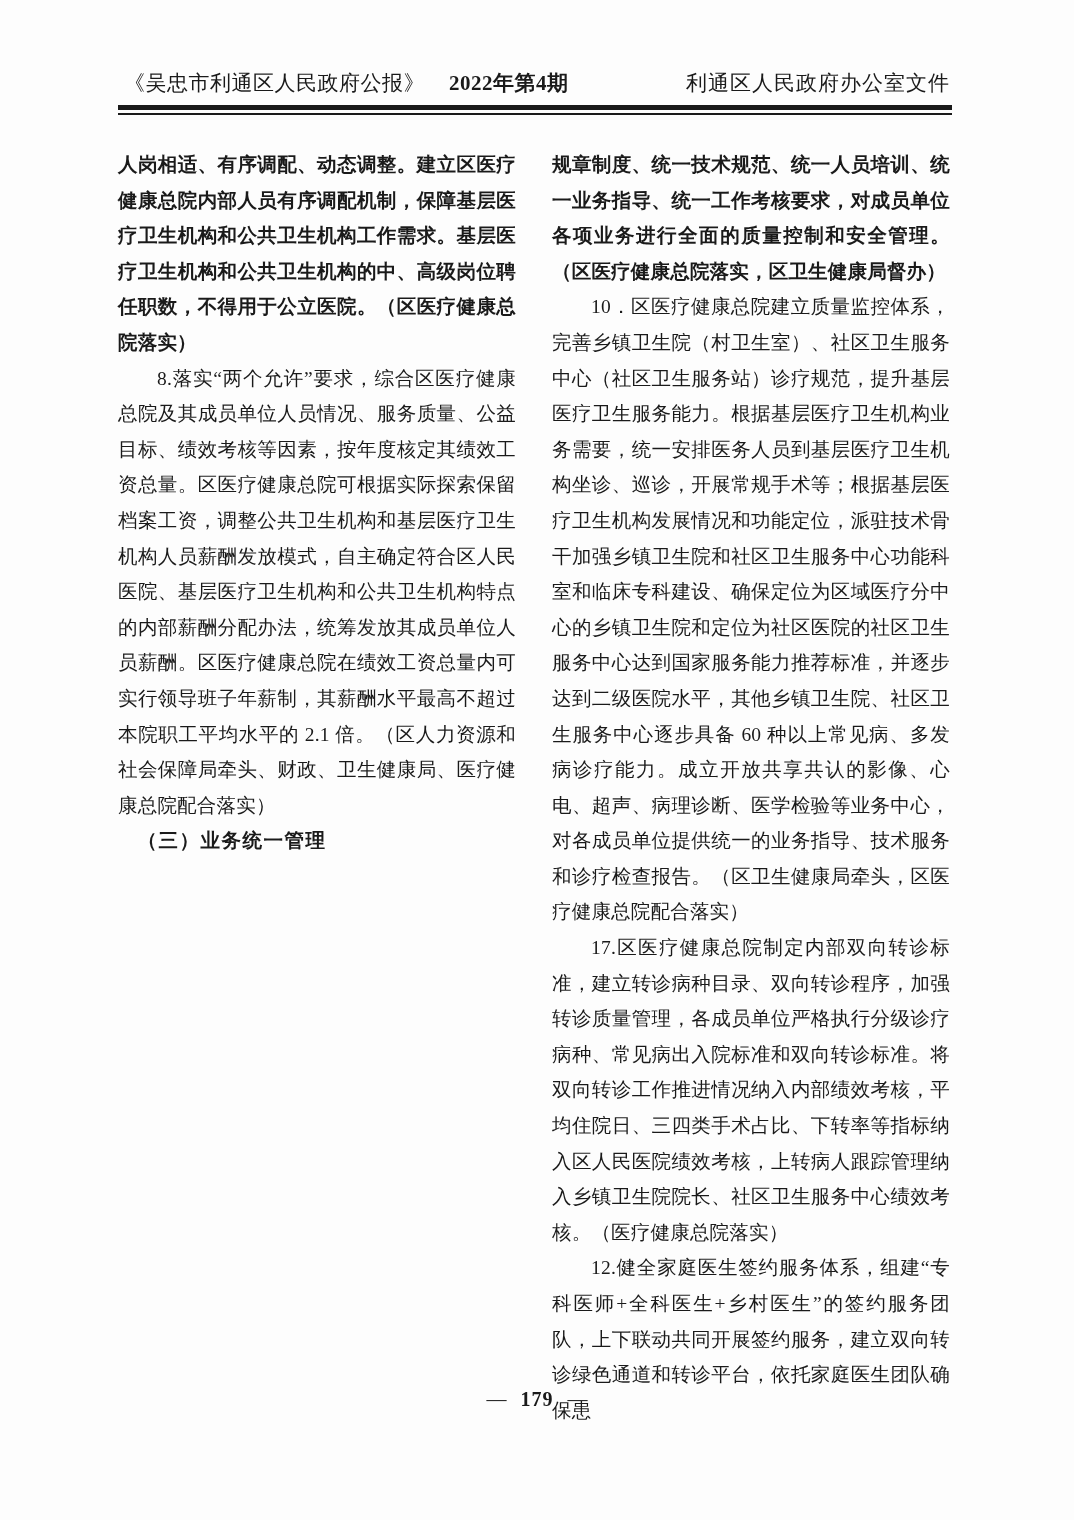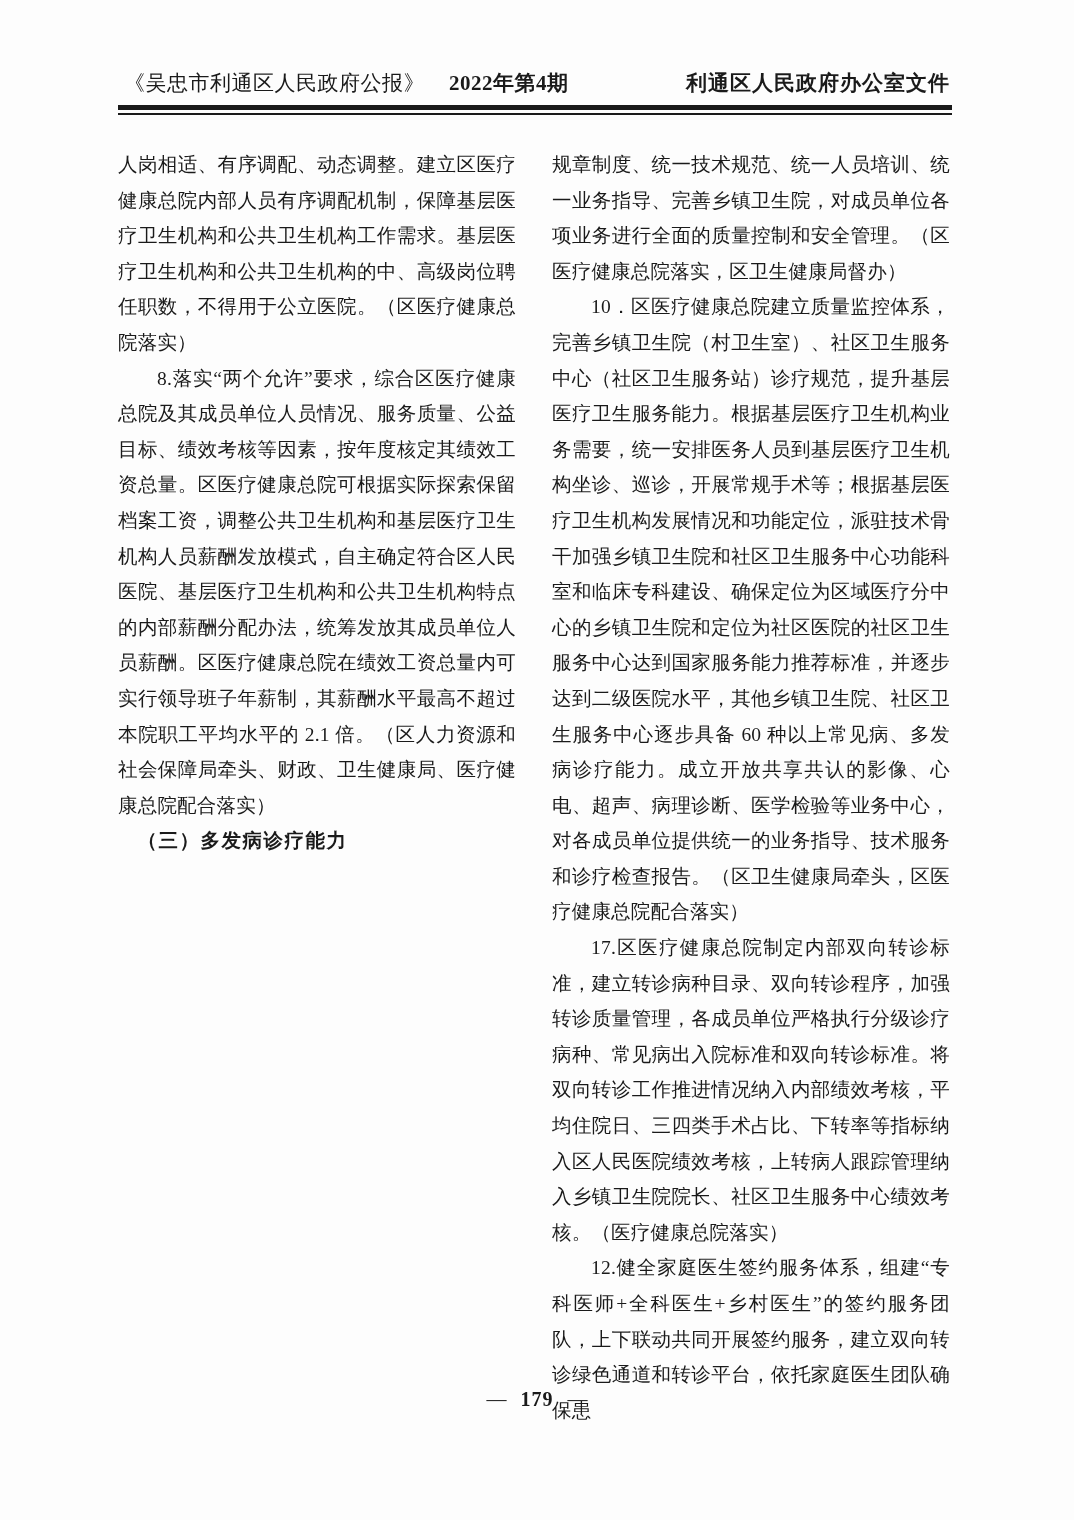--- a/index.html
+++ b/index.html
@@ -20,39 +20,39 @@
     display: flex;
     justify-content: space-between;
     align-items: flex-end;
     font-size: 21px;
     line-height: 26px;
     padding: 0 2px 0 6px;
   }
   .header-left { display: flex; align-items: baseline; }
   .gazette-title { font-weight: 400; letter-spacing: 0.5px; }
   .gazette-issue { font-weight: 700; margin-left: 24px; letter-spacing: 0.5px; }
-  .header-right { font-weight: 700; letter-spacing: 1px; }
+  .header-right { font-weight: 400; letter-spacing: 1px; }
   .rule-thick { margin-top: 9px; height: 5px; background: #1a1a1a; }
   .rule-thin  { margin-top: 3px; height: 2px; background: #1a1a1a; }
   
   .columns {
     display: flex;
     gap: 36px;
     margin-top: 32px;
   }
   .col {
     width: 398px;
     font-size: 19.5px;
     line-height: 35.6px;
     text-align: justify;
     text-justify: inter-character;
     letter-spacing: 0.2px;
   }
   .para { text-indent: 2em; }
-  .para-continuation { text-indent: 0; }
+  .para-continuation { text-indent: 0; font-weight: bold; }
   .section-heading { font-weight: 700; text-indent: 1em; letter-spacing: 1.5px; }
   
   .footer {
     position: absolute;
     left: 0; right: 0;
     top: 1388px;
     text-align: center;
     font-size: 20px;
   }
   .footer .dash { font-weight: 400; margin: 0 14px; }
@@ -72,25 +72,25 @@
   </div>
 
   <div class="rule-thick"></div>
   <div class="rule-thin"></div>
 
   <div class="columns">
 
     <div class="col">
       <p class="para-continuation">人岗相适、有序调配、动态调整。建立区医疗健康总院内部人员有序调配机制，保障基层医疗卫生机构和公共卫生机构工作需求。基层医疗卫生机构和公共卫生机构的中、高级岗位聘任职数，不得用于公立医院。（区医疗健康总院落实）</p>
       <p class="para">8.落实“两个允许”要求，综合区医疗健康总院及其成员单位人员情况、服务质量、公益目标、绩效考核等因素，按年度核定其绩效工资总量。区医疗健康总院可根据实际探索保留档案工资，调整公共卫生机构和基层医疗卫生机构人员薪酬发放模式，自主确定符合区人民医院、基层医疗卫生机构和公共卫生机构特点的内部薪酬分配办法，统筹发放其成员单位人员薪酬。区医疗健康总院在绩效工资总量内可实行领导班子年薪制，其薪酬水平最高不超过本院职工平均水平的 2.1 倍。（区人力资源和社会保障局牵头、财政、卫生健康局、医疗健康总院配合落实）</p>
-      <p class="section-heading">（三）多发病诊疗能力</p>
+      <p class="section-heading">（三）业务统一管理</p>
     </div>
 
     <div class="col">
-      <p class="para-continuation">规章制度、统一技术规范、统一人员培训、统一业务指导、完善乡镇卫生院，对成员单位各项业务进行全面的质量控制和安全管理。（区医疗健康总院落实，区卫生健康局督办）</p>
+      <p class="para-continuation">规章制度、统一技术规范、统一人员培训、统一业务指导、统一工作考核要求，对成员单位各项业务进行全面的质量控制和安全管理。（区医疗健康总院落实，区卫生健康局督办）</p>
       <p class="para">10．区医疗健康总院建立质量监控体系，完善乡镇卫生院（村卫生室）、社区卫生服务中心（社区卫生服务站）诊疗规范，提升基层医疗卫生服务能力。根据基层医疗卫生机构业务需要，统一安排医务人员到基层医疗卫生机构坐诊、巡诊，开展常规手术等；根据基层医疗卫生机构发展情况和功能定位，派驻技术骨干加强乡镇卫生院和社区卫生服务中心功能科室和临床专科建设、确保定位为区域医疗分中心的乡镇卫生院和定位为社区医院的社区卫生服务中心达到国家服务能力推荐标准，并逐步达到二级医院水平，其他乡镇卫生院、社区卫生服务中心逐步具备 60 种以上常见病、多发病诊疗能力。成立开放共享共认的影像、心电、超声、病理诊断、医学检验等业务中心，对各成员单位提供统一的业务指导、技术服务和诊疗检查报告。（区卫生健康局牵头，区医疗健康总院配合落实）</p>
       <p class="para">17.区医疗健康总院制定内部双向转诊标准，建立转诊病种目录、双向转诊程序，加强转诊质量管理，各成员单位严格执行分级诊疗病种、常见病出入院标准和双向转诊标准。将双向转诊工作推进情况纳入内部绩效考核，平均住院日、三四类手术占比、下转率等指标纳入区人民医院绩效考核，上转病人跟踪管理纳入乡镇卫生院院长、社区卫生服务中心绩效考核。（医疗健康总院落实）</p>
       <p class="para">12.健全家庭医生签约服务体系，组建“专科医师+全科医生+乡村医生”的签约服务团队，上下联动共同开展签约服务，建立双向转诊绿色通道和转诊平台，依托家庭医生团队确保患</p>
     </div>
 
   </div>
 
   <div class="footer">
     <span class="dash">—</span><span class="page-num">179</span><span class="dash">—</span>
   </div>

